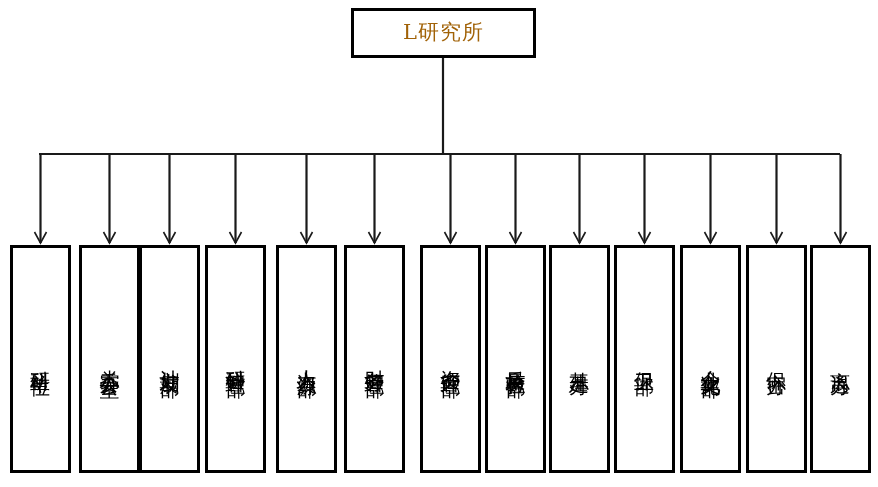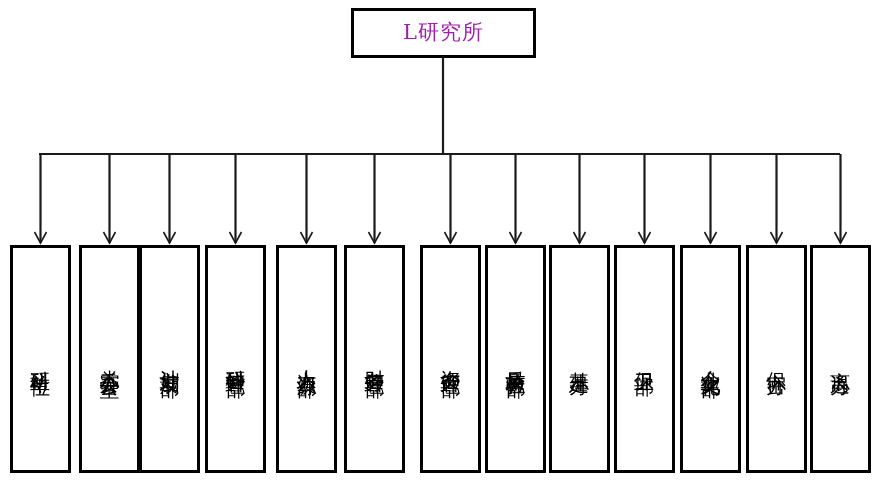--- a/index.html
+++ b/index.html
@@ -30,21 +30,21 @@
     box-sizing: border-box;
     background: #ffffff;
     border: 3px solid #000000;
     display: flex;
     align-items: center;
     justify-content: center;
   }
   .root-box {
     font-size: 21px;
     letter-spacing: 1px;
-    color: #a21caf;
+    color: #a16207;
     line-height: 1.1;
     white-space: nowrap;
   }
   .dept-box {
     padding: 6px 0 6px 0;
   }
   .dept-label {
     writing-mode: vertical-rl;
     text-orientation: upright;
     font-size: 20px;

